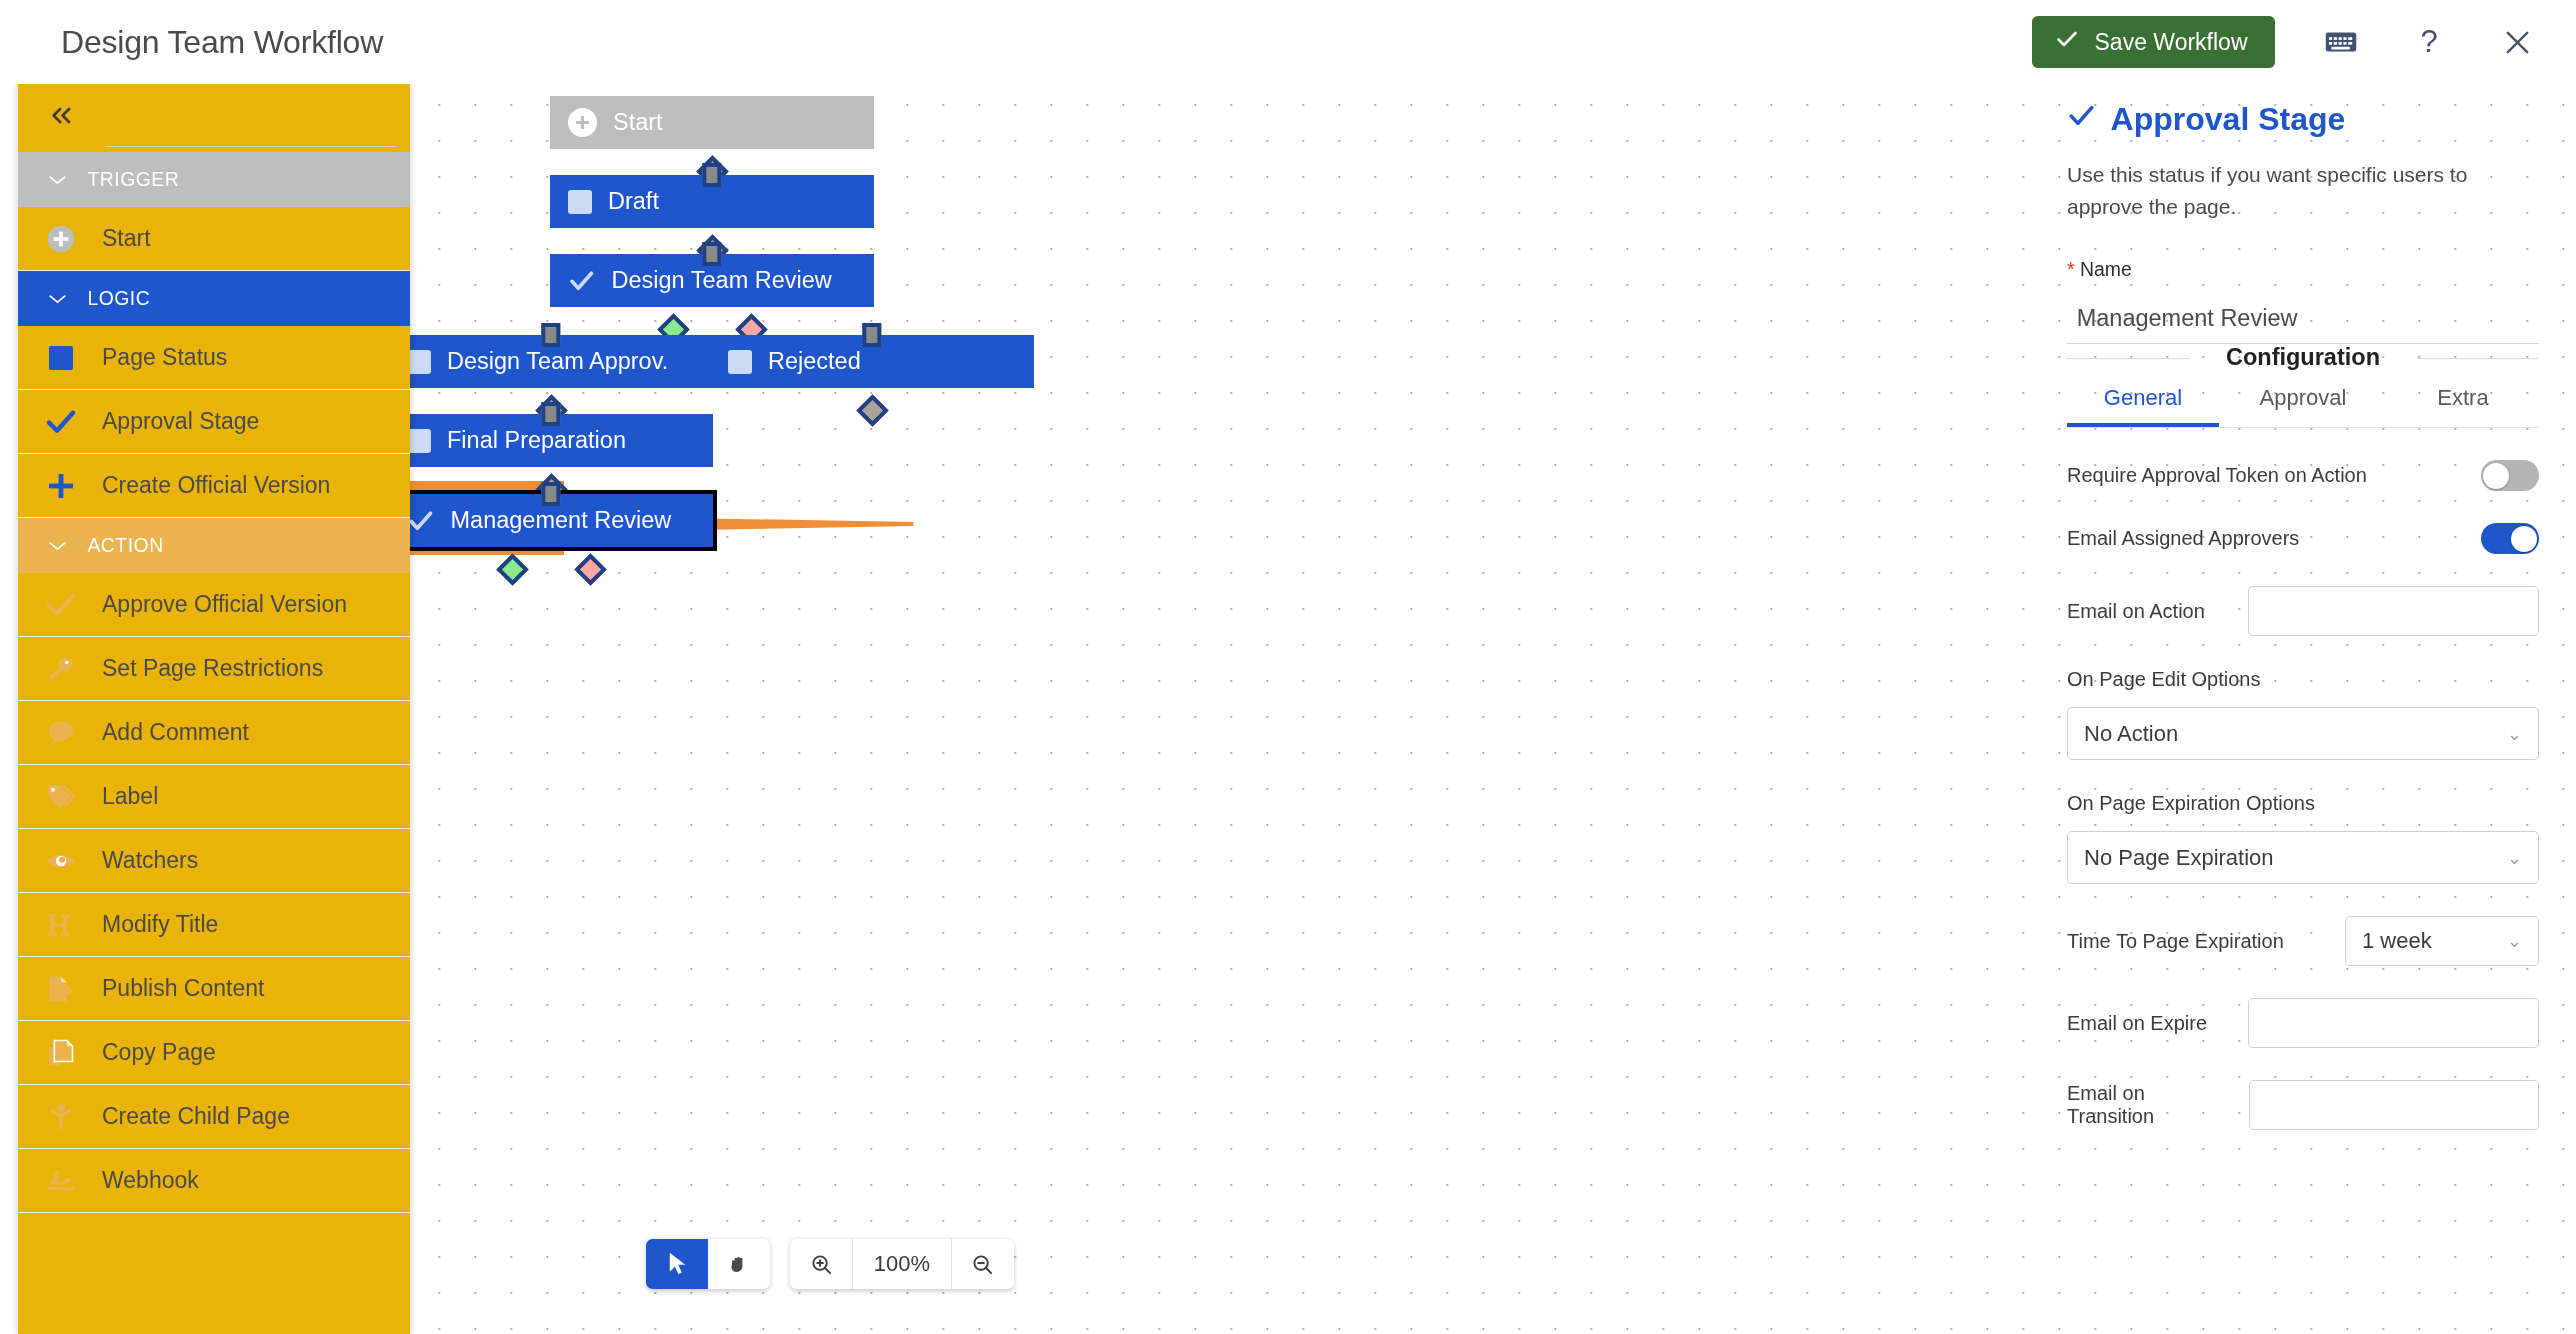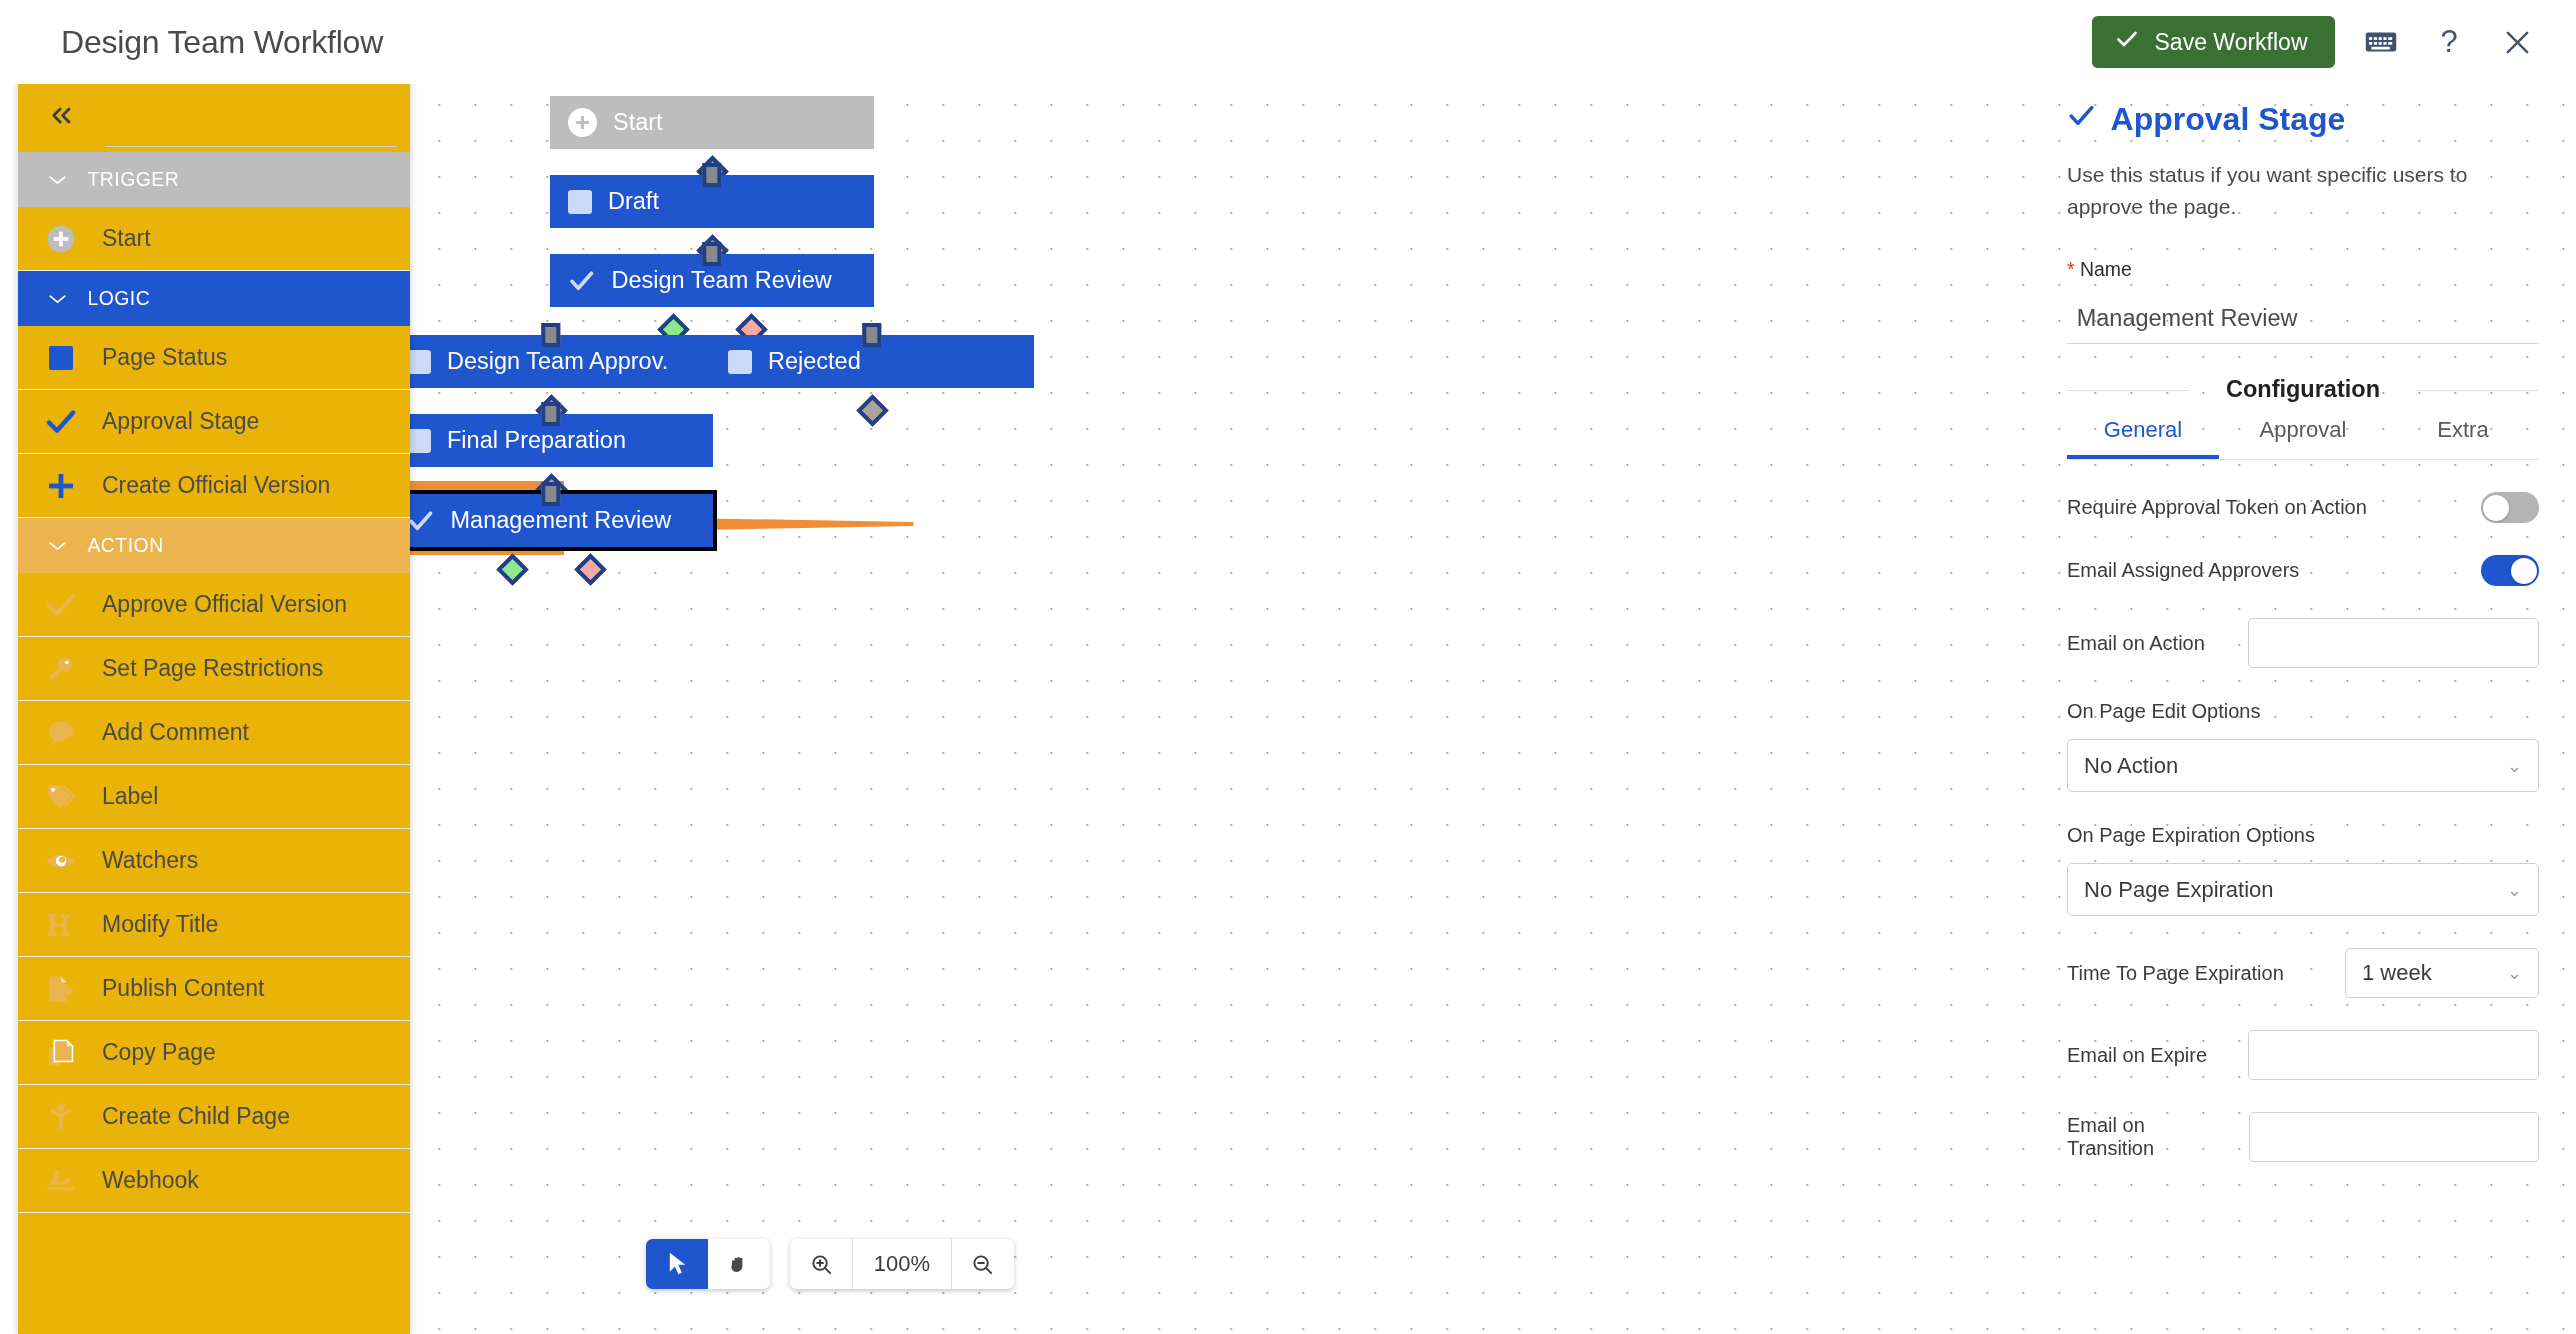--- a/index.html
+++ b/index.html
@@ -14,21 +14,21 @@
   #topbar {
     position: absolute; left: 0; top: 0; width: 2576px; height: 84px;
     background: #ffffff; z-index: 40;
   }
   #app-title {
     position: absolute; left: 61px; top: 24px;
     font-size: 32px; color: #4a4a4a; letter-spacing: -0.2px;
   }
   #topbar-actions {
     position: absolute; right: 37px; top: 16px;
-    display: flex; align-items: center; gap: 24px;
+    display: flex; align-items: center; gap: 44px;
   }
   #save-btn {
     display: flex; align-items: center; gap: 16px;
     background: #3a7033; color: #fff; border: 0; border-radius: 5.7px;
     height: 52px; padding: 0 27.5px 0 23px;
     font-size: 23px; font-family: inherit; cursor: pointer;
   }
   .tb-icon { cursor: pointer; display: flex; align-items: center; justify-content: center;
              width: 44px; height: 44px; color: #42526e; }
 
@@ -133,21 +133,21 @@
   }
   #panel-desc { margin-top: 21px; font-size: 21px; line-height: 1.5; color: #4a4a4a; max-width: 486px; }
   .req-label { margin-top: 36px; font-size: 19.4px; color: #2c2c2c; }
   .req-label .star { color: #de350b; }
   #name-input {
     display: block; width: 100%; margin-top: 21px; padding: 3.2px 9.7px 11.3px 9.7px;
     border: 0; border-bottom: 1.6px solid #d6d6d6; background: transparent;
     font-family: inherit; font-size: 23.5px; color: #4a4a4a; outline: none;
   }
   #config-head {
-    margin-top: 32px; display: flex; align-items: center; gap: 37px;
+    display: flex; align-items: center; gap: 37px;
     font-size: 23.5px; font-weight: bold; color: #222;
   }
   #config-head .ln { flex: 1; height: 0.8px; background: #dcdcdc; }
   #tabs { margin-top: 14px; display: flex; border-bottom: 1.6px solid #e2e2e2; gap: 8px; }
   .tab { flex: 1; text-align: center; padding-bottom: 16px; font-size: 22px;
          color: #5a5a5a; cursor: pointer; }
   .tab.active { color: #1f56cd; box-shadow: inset 0 -4px 0 #1f56cd; }
   .frow { display: flex; align-items: center; justify-content: space-between;
           margin-top: 32px; font-size: 20px; color: #3b3b3b; gap: 16px; }
   .fcol { margin-top: 32px; font-size: 20px; color: #3b3b3b; }

